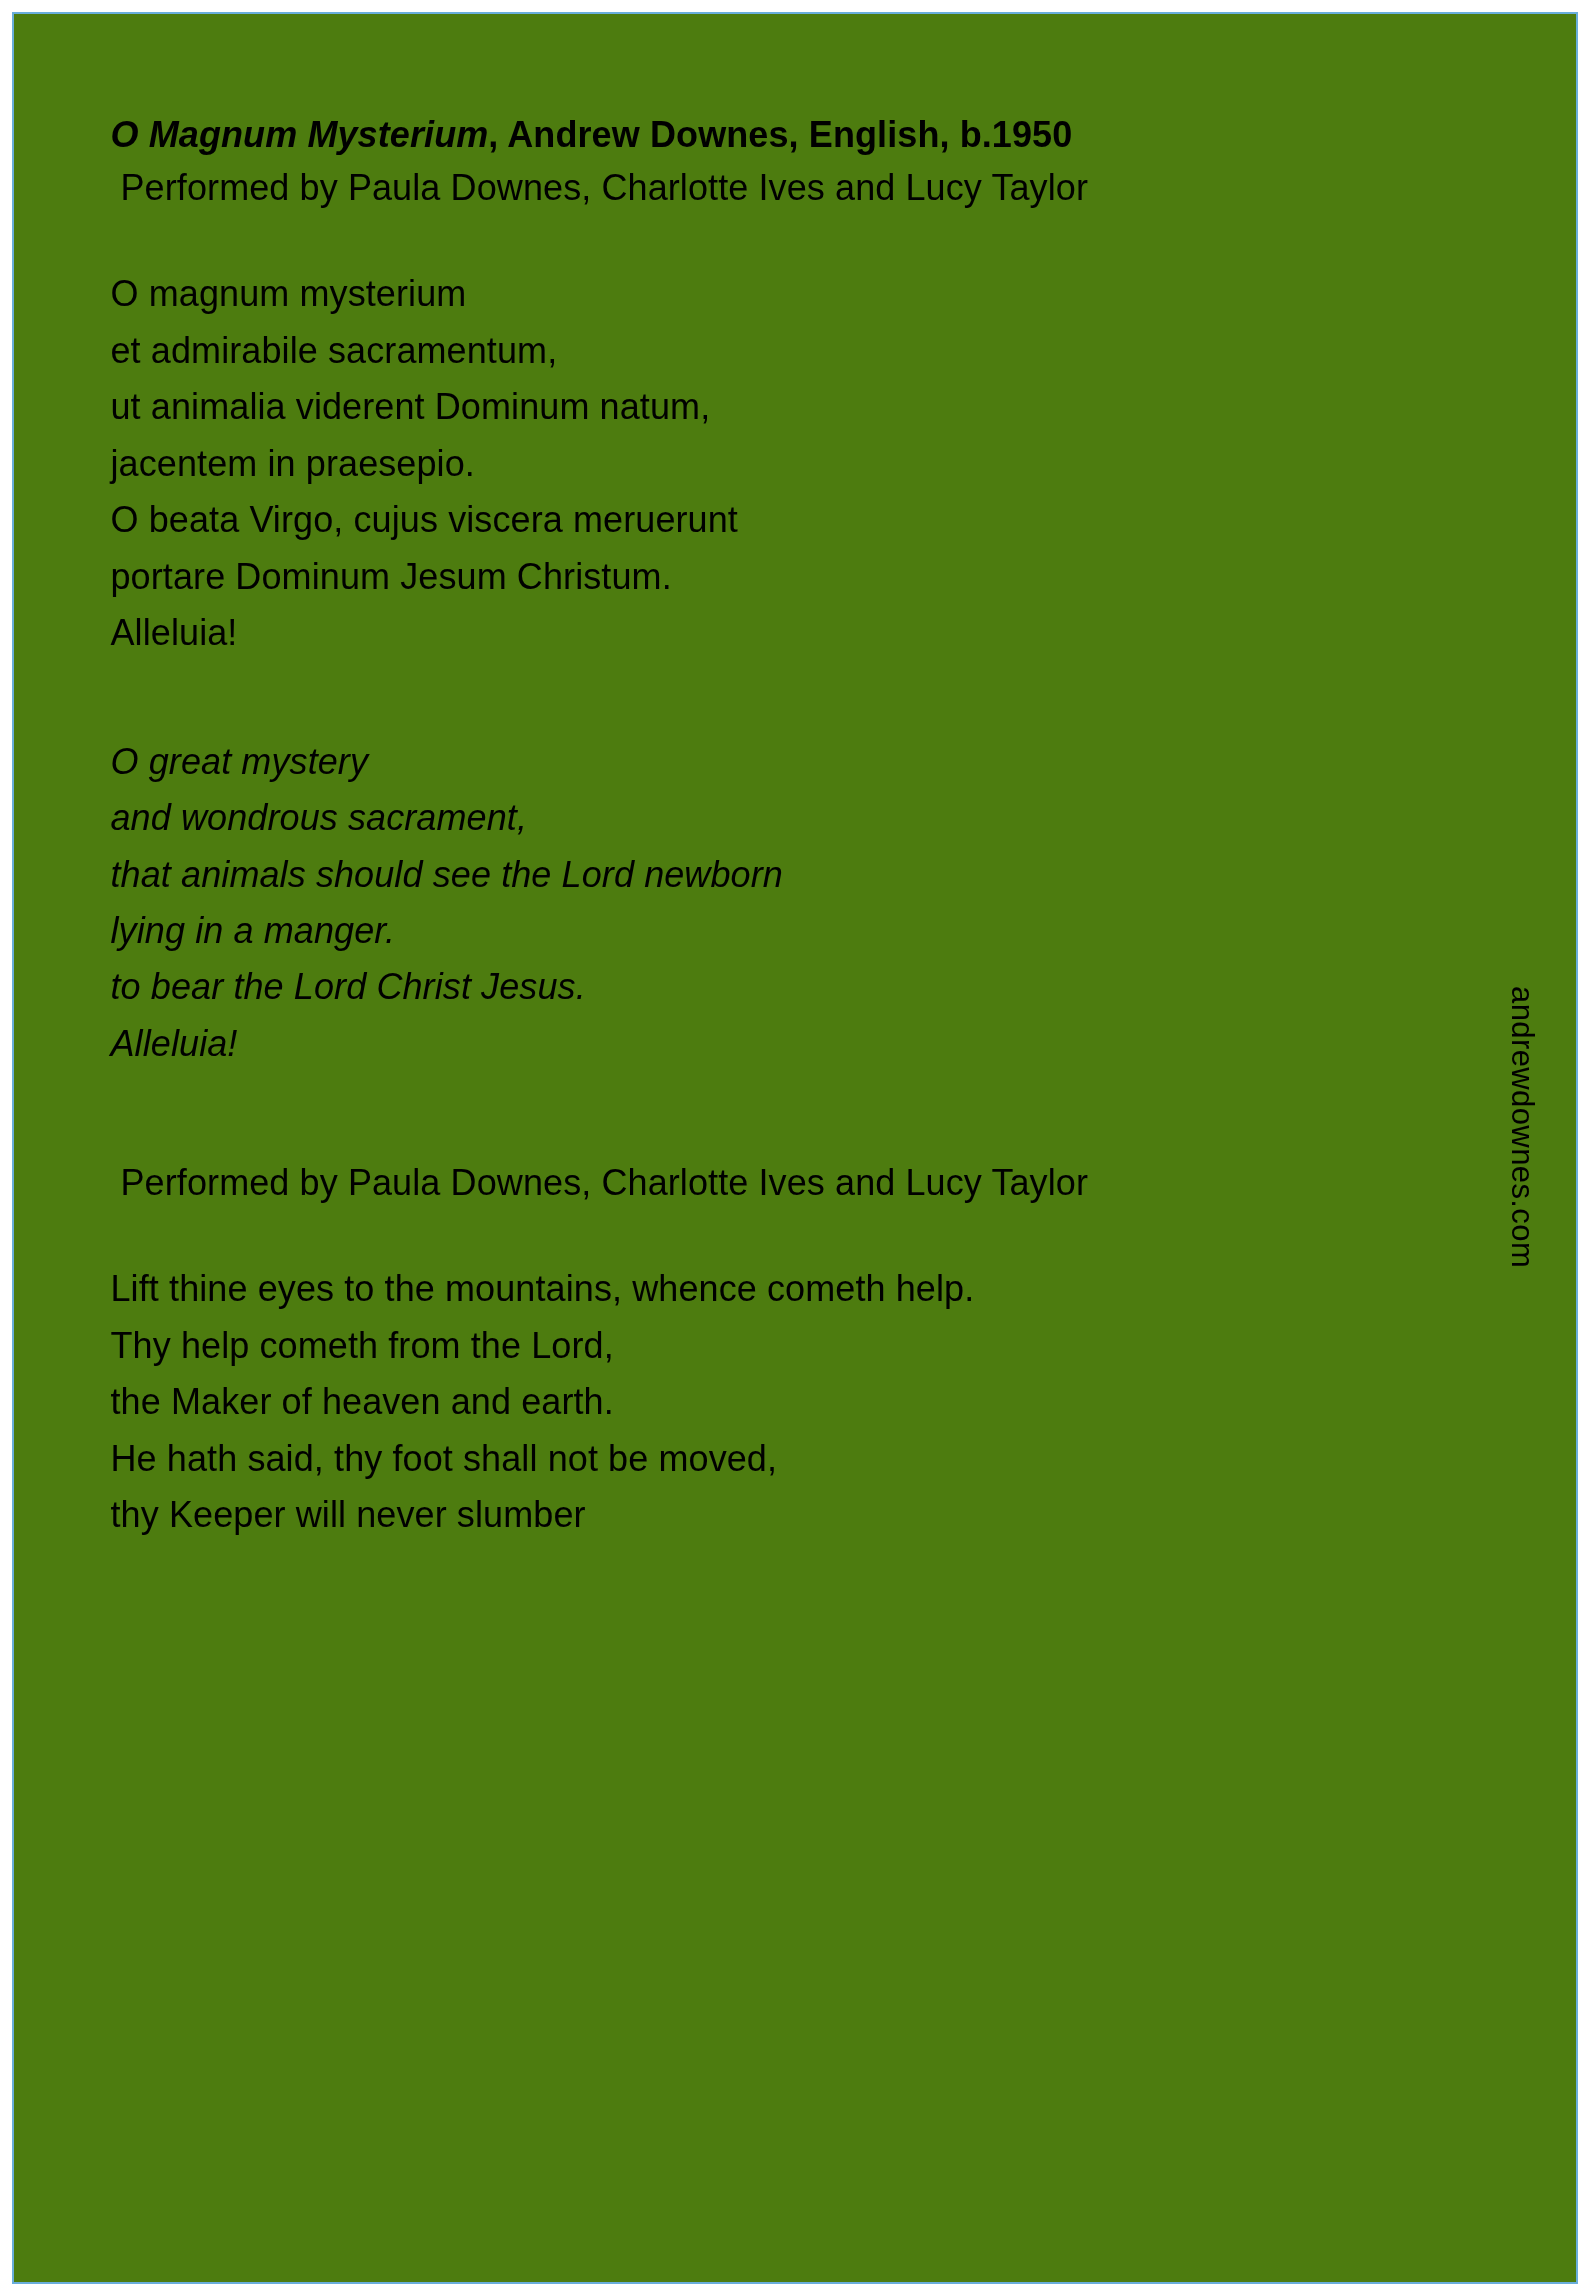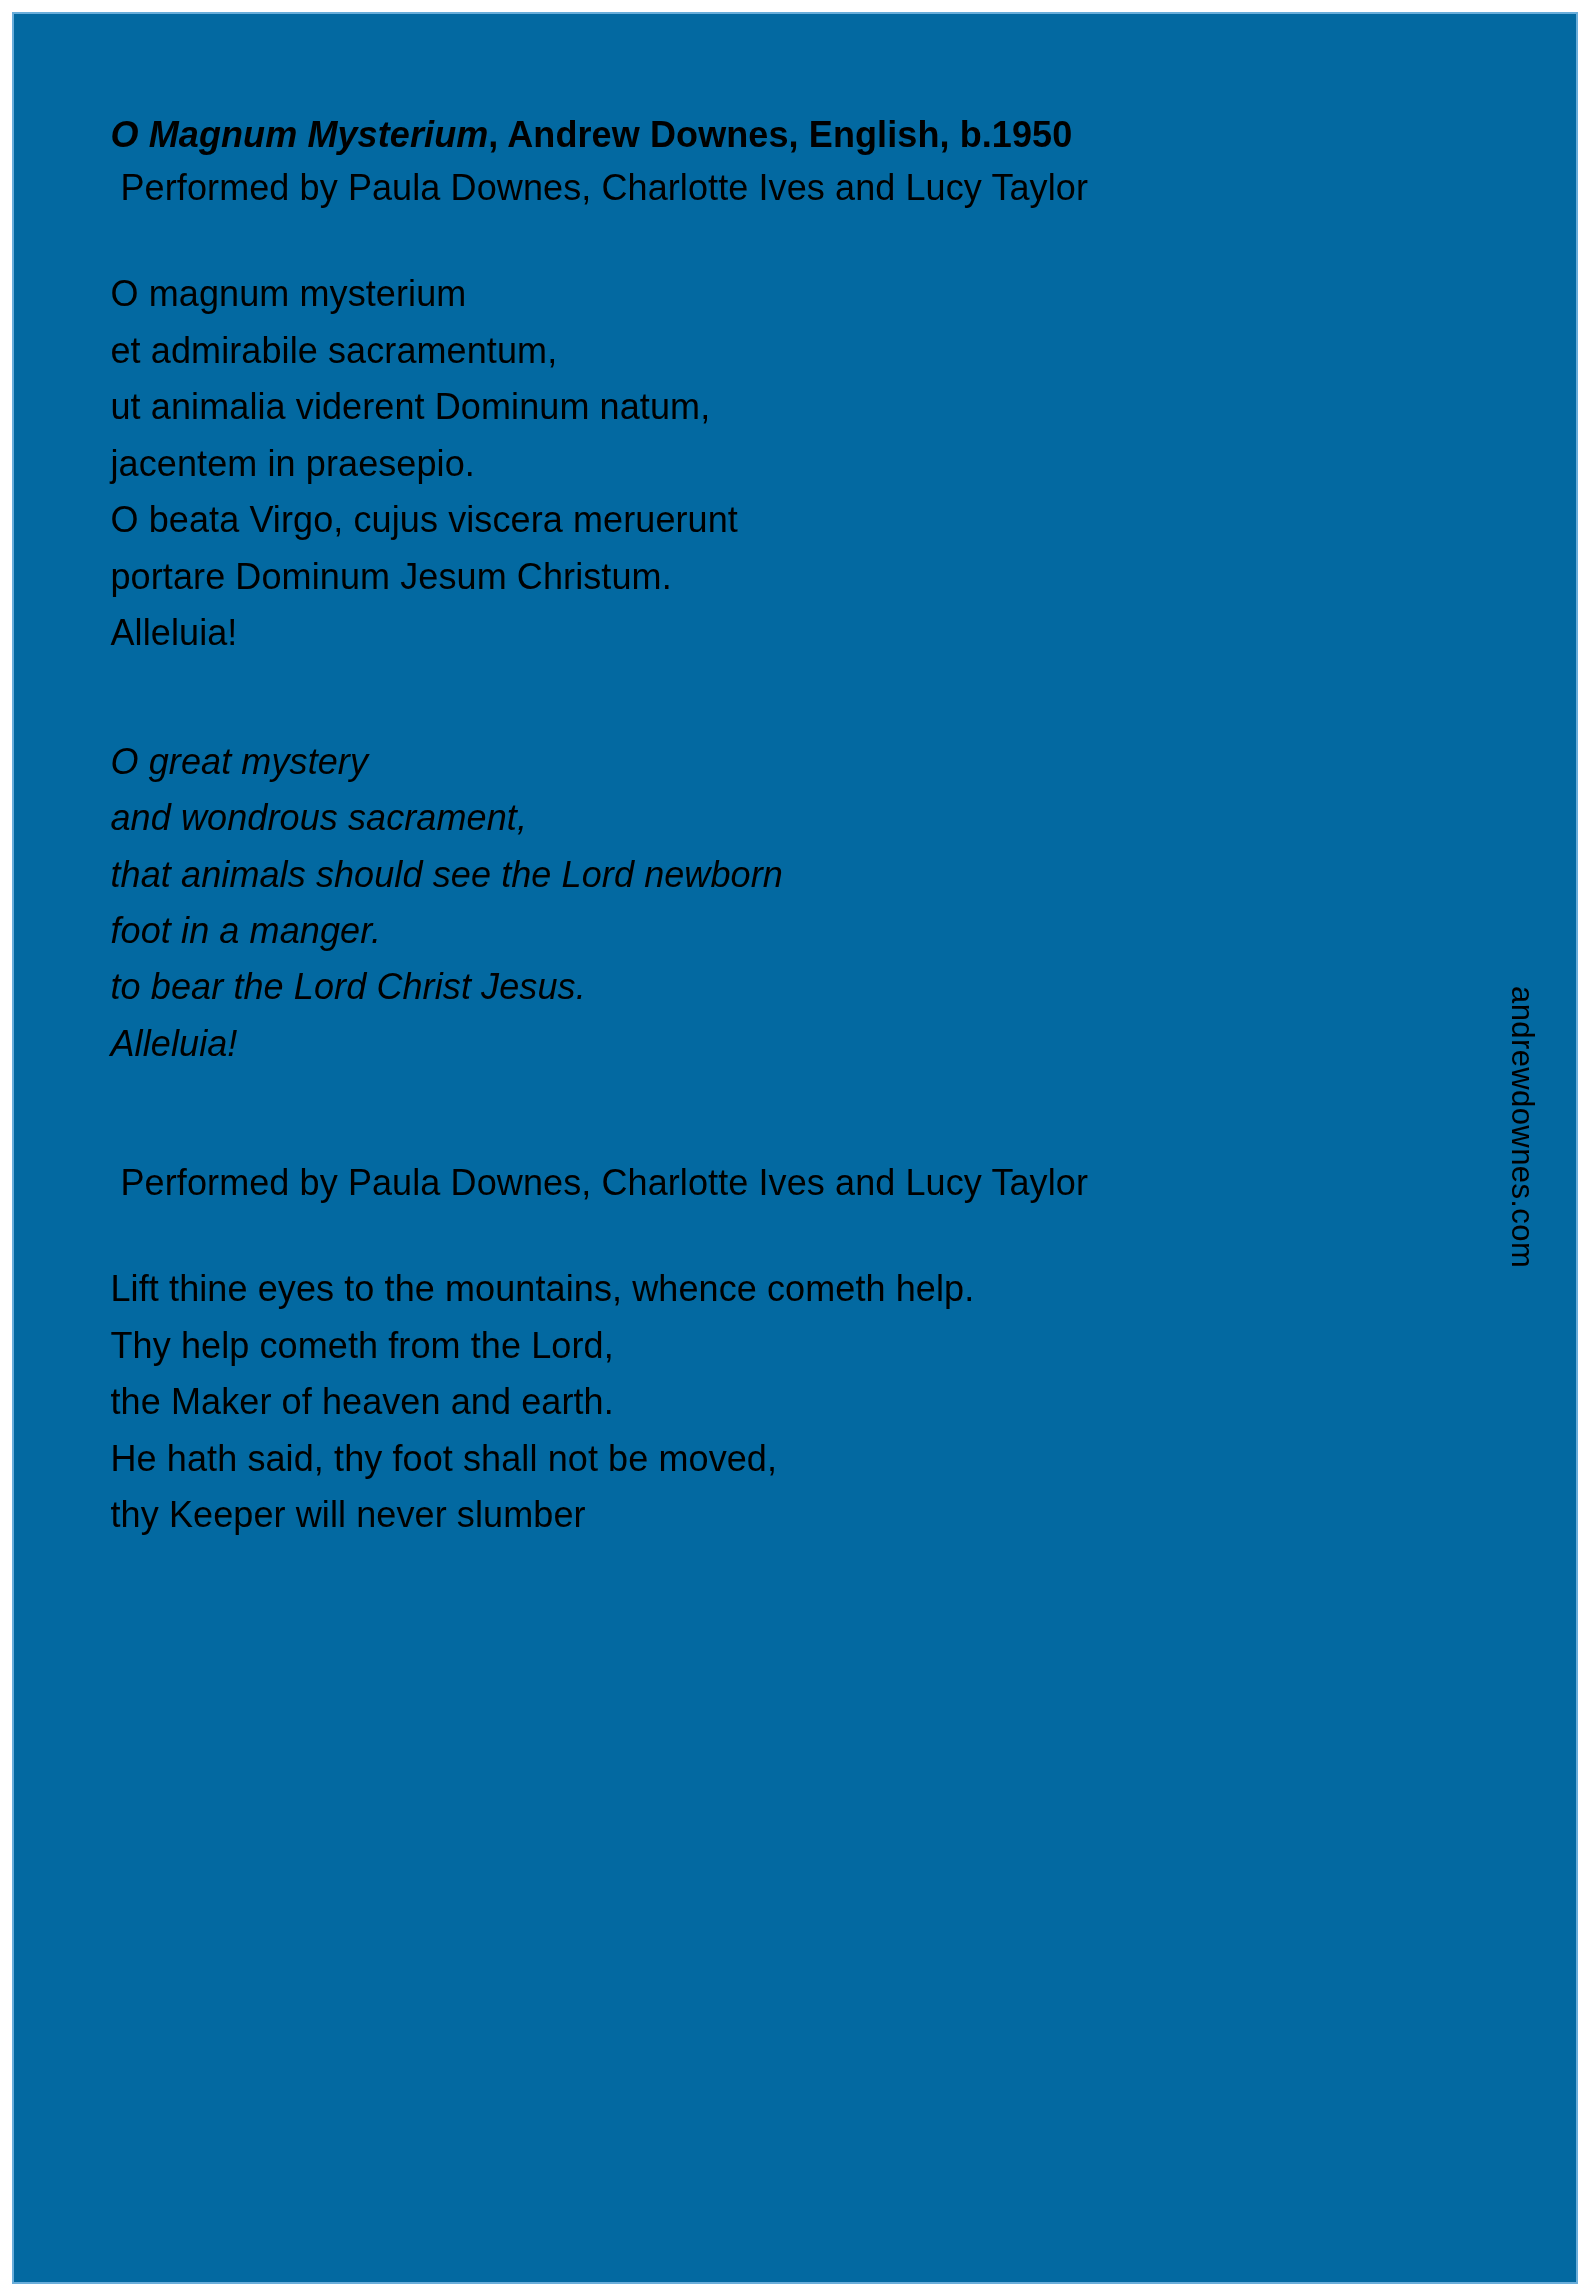--- a/index.html
+++ b/index.html
@@ -18,21 +18,21 @@
 
   
   .page-frame {
     position: absolute;
     left: 11.5px;
     top: 11.5px;
     right: 11.5px;
     bottom: 11.5px;
     border: 2.5px solid #6aaedb;
     box-sizing: border-box;
-    background: #0369a1;
+    background: #4d7c0f;
   }
 
   .content {
     position: absolute;
     left: 97px;
     top: 99px;
     width: 1284px;
   }
 
   
@@ -109,21 +109,21 @@
       <li>portare Dominum Jesum Christum.</li>
       <li>Alleluia!</li>
     </ul>
 
     <div class="gap-lg"></div>
 
     <ul class="lyrics translation">
       <li>O great mystery</li>
       <li>and wondrous sacrament,</li>
       <li>that animals should see the Lord newborn</li>
-      <li>foot in a manger.</li>
+      <li>lying in a manger.</li>
       <li>to bear the Lord Christ Jesus.</li>
       <li>Alleluia!</li>
     </ul>
 
     <div class="gap-lg"></div>
 
 
     <p class="performers">Performed by Paula Downes, Charlotte Ives and Lucy Taylor</p>
 
     <div class="gap-md"></div>

